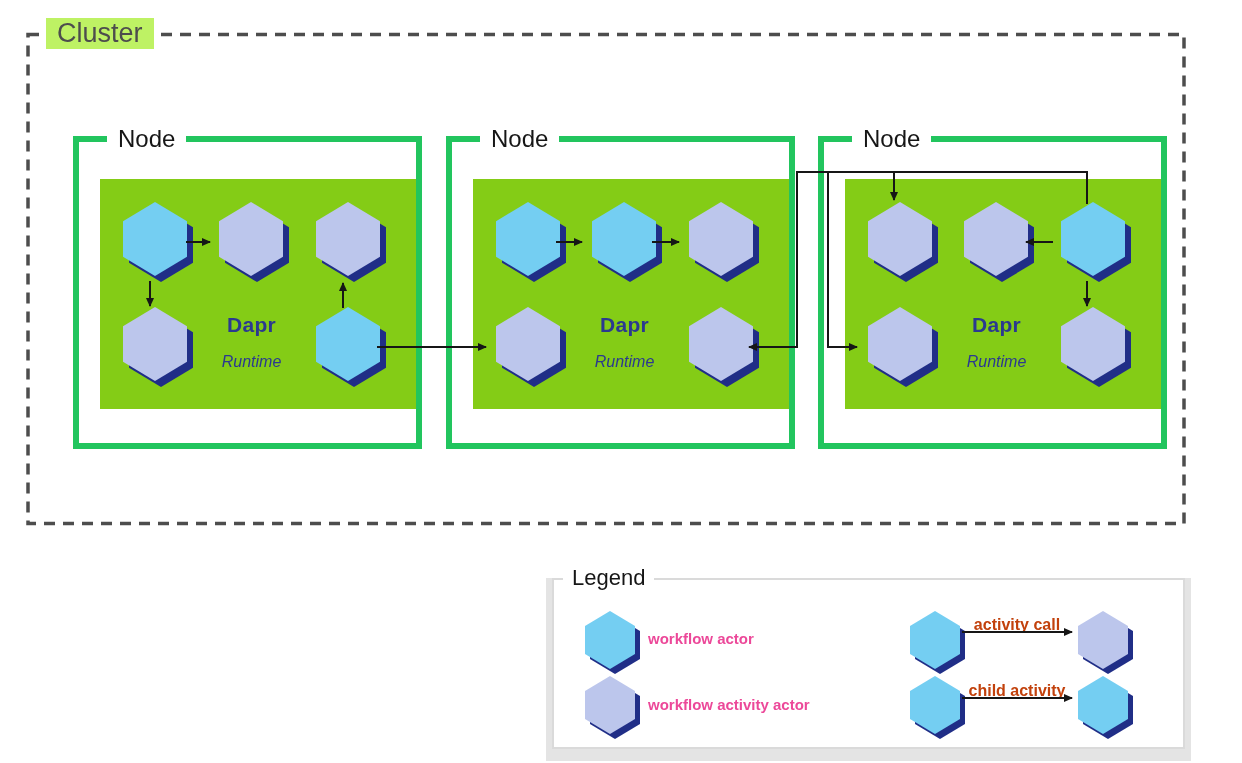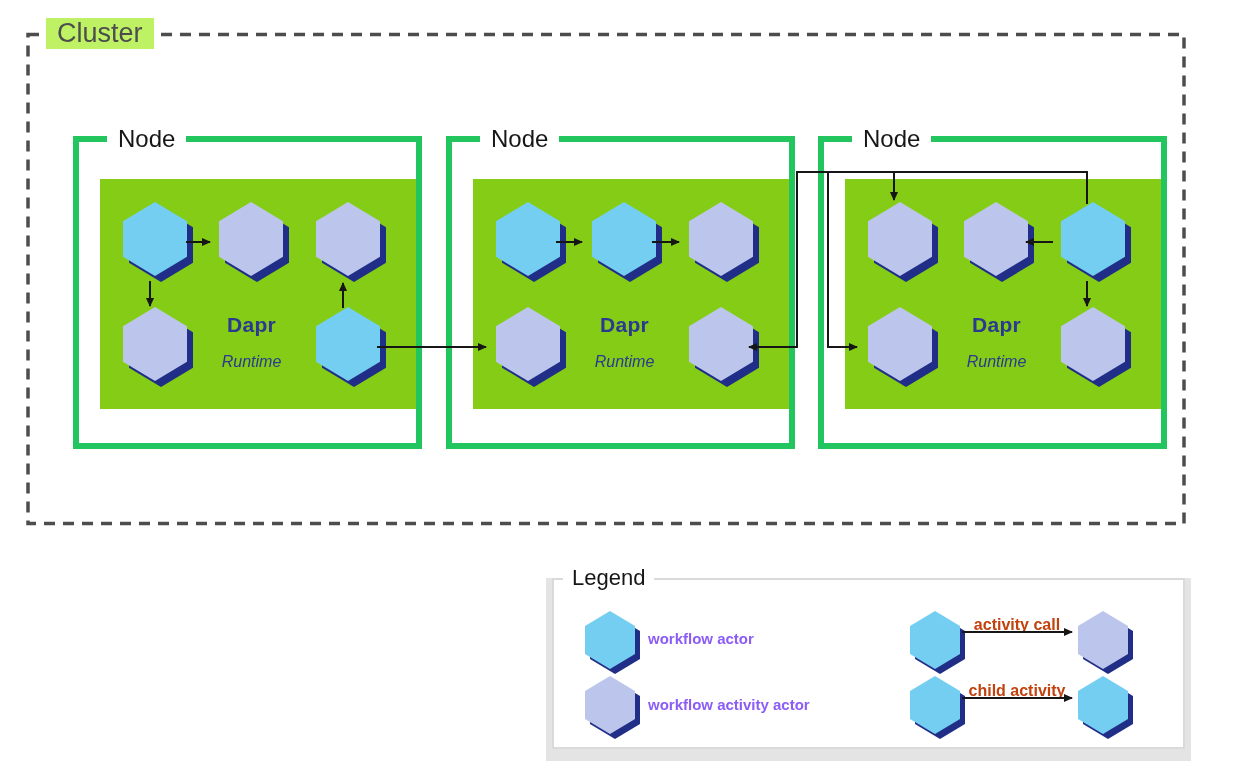--- a/index.html
+++ b/index.html
@@ -54,21 +54,21 @@
   .legend .hex-s i.shadow { transform:translate(5px,5px); background:#202e87; }
   .legend .hex-s i.face { background:#cccccc; }
   .legend .hex-s.workflow-actor i.face { background:#74cef2; }
   .legend .hex-s.workflow-activity-actor i.face { background:#bcc6ec; }
   .li-hex-1 { left:31px; top:31px; }
   .li-hex-2 { left:31px; top:96px; }
   .rel-hex-1a { left:356px; top:31px; }
   .rel-hex-1b { left:524px; top:31px; }
   .rel-hex-2a { left:356px; top:96px; }
   .rel-hex-2b { left:524px; top:96px; }
-  .li-label { position:absolute; left:94px; font-size:15px; font-weight:bold; color:#8b5cf6; }
+  .li-label { position:absolute; left:94px; font-size:15px; font-weight:bold; color:#ec4899; }
   .li-label-1 { top:50px; }
   .li-label-2 { top:116px; }
   .rel-label { position:absolute; width:170px; left:378px; text-align:center;
                font-size:16px; font-weight:bold; color:#c2410c; }
   .rel-label-1 { top:36px; }
   .rel-label-2 { top:102px; }
   
   svg.overlay { position:absolute; left:0; top:0; z-index:2; pointer-events:none; }
   svg.overlay .arrow { stroke:#161616; stroke-width:2; fill:none; }
 </style>

